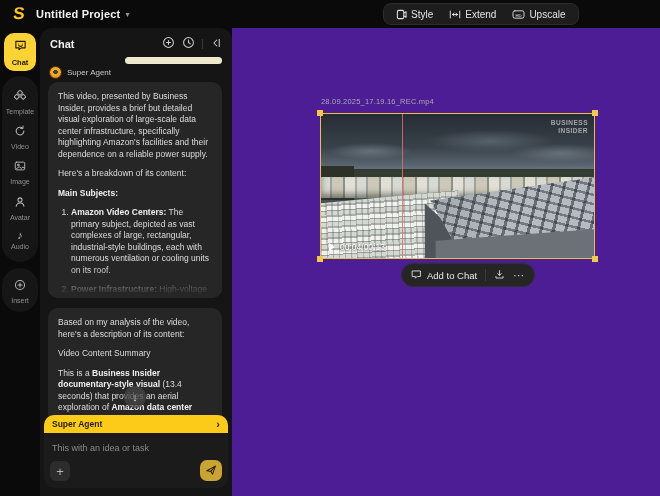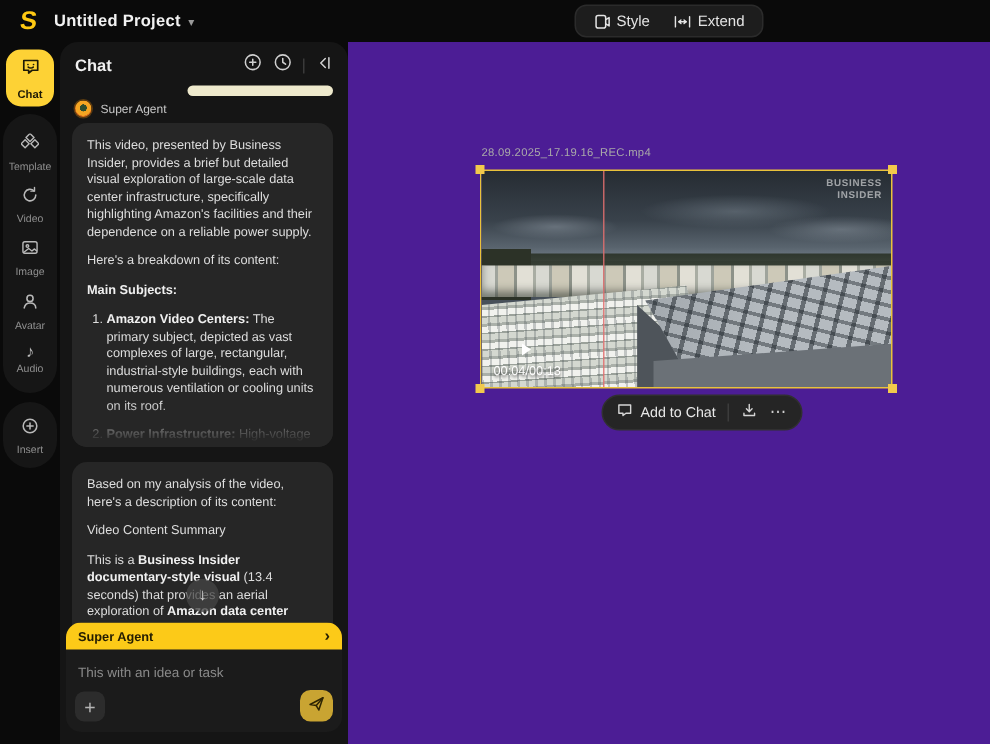--- a/index.html
+++ b/index.html
@@ -80,21 +80,21 @@
       repeating-linear-gradient(-4deg, #f1f2ee 0 4px, #aab0a9 4px 6px, #d4d8d0 6px 10px, #9aa19a 10px 11px); }
   .dc-right-wall { position:absolute; inset:0; clip-path:polygon(38% 62%, 58% 97%, 58% 100%, 38% 100%); background:#4e545a; }
   .dc-right { position:absolute; inset:0; clip-path:polygon(40% 60%, 100% 44%, 100% 92%, 52% 100%);
     background:
       repeating-linear-gradient(104deg, rgba(25,32,38,.5) 0 3px, transparent 3px 12px),
       repeating-linear-gradient(14deg, rgba(25,32,38,.42) 0 2.5px, transparent 2.5px 9px),
       linear-gradient(105deg, #868c92, #b5bbc0 70%); }
   .dc-front { position:absolute; inset:0; clip-path:polygon(42% 88%, 100% 80%, 100% 100%, 42% 100%); background:#6b7177; }
   .playhead { position:absolute; left:29.5%; top:0; bottom:0; width:1px; background:rgba(225,110,110,.85); }
   .watermark { position:absolute; right:6px; top:5px; text-align:right; font-size:6.5px; line-height:7.5px; font-weight:700; color:rgba(255,255,255,.55); letter-spacing:.5px; }
-  .vid-controls { position:absolute; left:8px; bottom:6px; display:flex; align-items:center; gap:5px; color:#fff; text-shadow:0 1px 2px rgba(0,0,0,.7);flex-direction:column; }
+  .vid-controls { position:absolute; left:8px; bottom:6px; display:flex; align-items:center; gap:5px; color:#fff; text-shadow:0 1px 2px rgba(0,0,0,.7); }
   .play-tri { width:0; height:0; border-left:6px solid #fff; border-top:4px solid transparent; border-bottom:4px solid transparent; }
   .vid-time { font-size:8.5px; }
   .action-pill { position:absolute; left:169px; top:235px; height:24px; background:#252525; border:1px solid #303030; border-radius:13px; display:flex; align-items:center; padding:0 9px; gap:8px; }
   .action-pill .lbl { font-size:9.5px; color:#e8e8e8; }
   .apdiv { width:1px; height:12px; background:#3c3c3c; }
   .ap-item { display:flex; align-items:center; gap:5px; color:#d5d5d5; cursor:pointer; }
   .more-dots { font-size:11px; color:#cfcfcf; letter-spacing:1px; line-height:10px; }
   svg { stroke-linecap:round; stroke-linejoin:round; }
   b { font-weight:700; color:#f0f0f0; }
 </style>
@@ -115,20 +115,29 @@
       </span>
       <span>Style</span>
     </div>
     <div class="topbar-btn">
       <span>
         <svg width="12" height="11" viewBox="0 0 14 12" fill="none" stroke="#e4e4e4" stroke-width="1.1">
           <path d="M1.5 2v8M12.5 2v8M4 6h6M4 6l1.8-1.4M4 6l1.8 1.4M10 6 8.2 4.6M10 6 8.2 7.4"></path>
         </svg>
       </span>
       <span>Extend</span>
+    </div>
+    <div class="topbar-btn">
+      <span>
+        <svg width="13" height="11" viewBox="0 0 14 12" fill="none" stroke="#e4e4e4" stroke-width="1">
+          <rect x="1" y="2" width="12" height="8" rx="2"></rect>
+          <text x="7" y="8.3" text-anchor="middle" font-size="4.6" fill="#e4e4e4" stroke="none" font-family="Liberation Sans, sans-serif">HD</text>
+        </svg>
+      </span>
+      <span>Upscale</span>
     </div>
   </div>
 </div>
 
 <div class="sidebar">
   <div class="side-chat">
     <span>
       <svg width="13" height="13" viewBox="0 0 14 14" fill="none" stroke="#1d1a06" stroke-width="1.2">
         <path d="M2 2.5h10v7H8l-2.5 2v-2H2z"></path>
           <circle cx="5" cy="5.4" r=".6" fill="#1d1a06" stroke="none"></circle>

